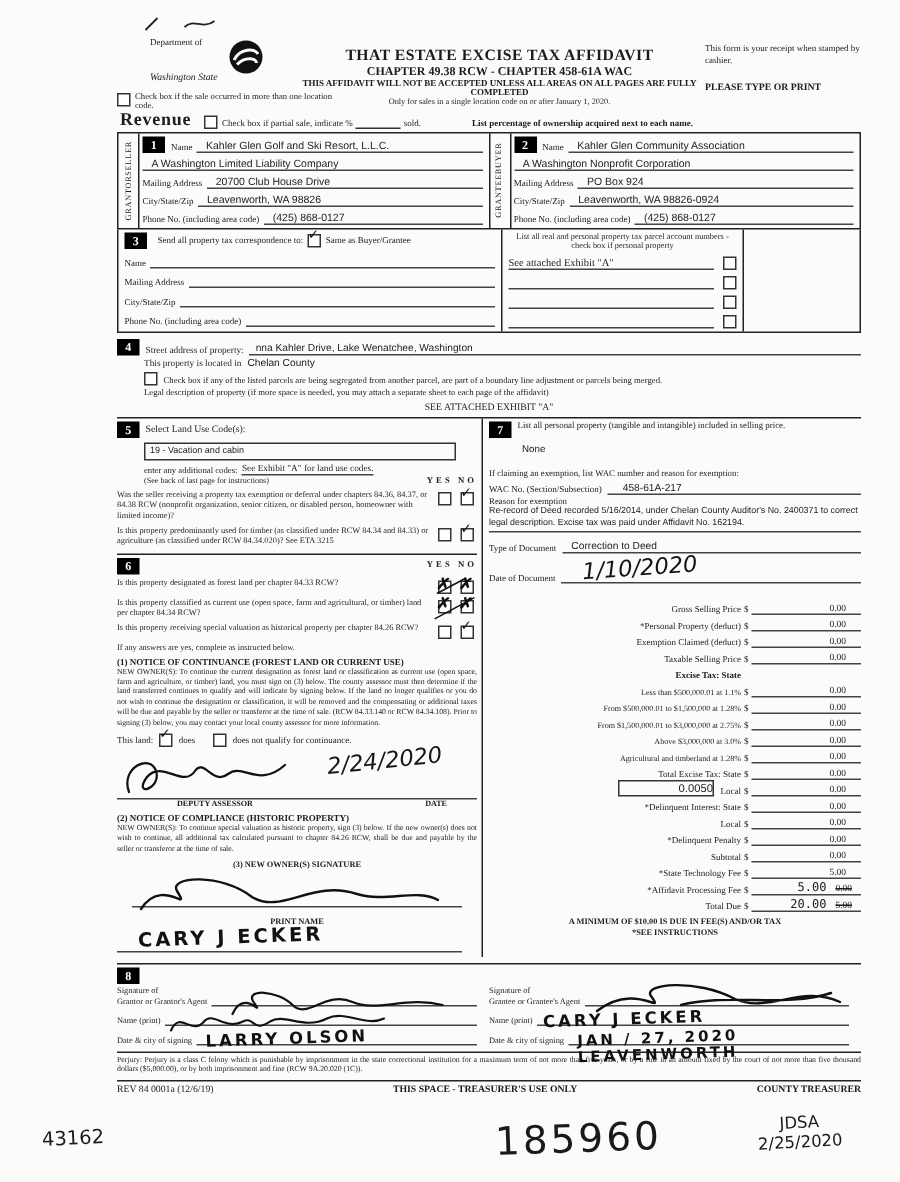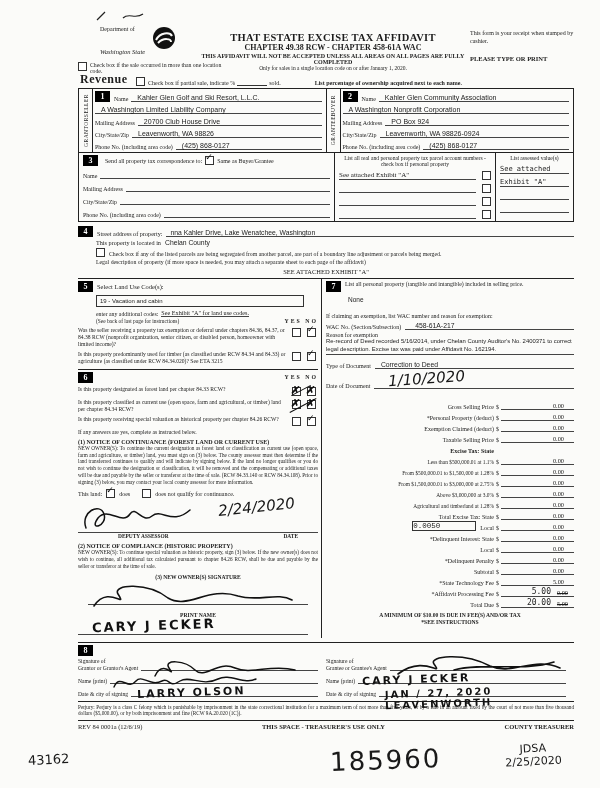--- a/index.html
+++ b/index.html
@@ -83,21 +83,21 @@
   
   .s7row{display:flex;align-items:flex-end;font-size:6px;margin-top:3px;}
   .s7line{flex:1;border-bottom:1px solid #444;margin-left:4px;display:flex;align-items:flex-end;}
   .frow{display:flex;align-items:flex-end;font-size:6px;height:11px;}
   .flab{width:168px;text-align:right;flex:none;}
   .fdol{margin:0 2px;flex:none;}
   .fline{flex:1;border-bottom:1px solid #444;display:flex;justify-content:flex-end;align-items:flex-end;gap:6px;}
   .fval{font-size:6.3px;padding-right:10px;}
   .vmono{font-family:"DejaVu Sans Mono",monospace;font-size:8px;}
   .struck{text-decoration:line-through;padding-right:6px;font-size:6.3px;}
-  .ratebox{border:1px solid #333;font-family:Liberation Mono, monospace;font-size:7.5px;width:62px;text-align:left;margin-right:4px;flex:none;}
+  .ratebox{border:1px solid #333;font-family:Liberation Sans, sans-serif;font-size:7.5px;width:62px;text-align:right;margin-right:4px;flex:none;}
   .minnote{text-align:center;font-size:5.6px;font-weight:bold;margin-top:4px;line-height:1.3;}
   
   .sec8{border-top:1px solid #222;margin-top:4px;padding-top:2px;}
   .cert{display:flex;align-items:center;font-size:7px;font-weight:bold;gap:4px;}
   .sigs{display:flex;margin-top:2px;}
   .sighalf{width:50%;padding-right:8px;position:relative;}
   .srow{display:flex;align-items:flex-end;font-size:5.6px;min-height:13px;}
   .srow .lab2{line-height:1.1;flex:none;}
   .srow .line{flex:1;border-bottom:1px solid #444;margin-left:3px;position:relative;}
   .perjury{border-top:1px solid #222;margin-top:4px;padding-top:2px;font-size:5.2px;line-height:1.3;text-align:justify;}
@@ -272,35 +272,20 @@
           </div>
         <div class="exline">
             <span class="txt"></span>
             <span class="cb"></span>
           </div>
         <div class="exline">
             <span class="txt"></span>
             <span class="cb"></span>
           </div>
       </div>
-      <div class="s3c3">
-        <div class="center">List assessed value(s)</div>
-        <div class="exline">
-            <span class="txt mono" style="font-size:7px;">See attached</span>
-          </div>
-        <div class="exline">
-            <span class="txt mono" style="font-size:7px;">Exhibit "A"</span>
-          </div>
-        <div class="exline">
-            <span class="txt"></span>
-          </div>
-        <div class="exline">
-            <span class="txt"></span>
-          </div>
-      </div>
     </div>
 
     <div class="sec4">
       <div class="s4row">
         <span class="badge">4</span>
         <span>Street address of property:</span>
         <span class="s4line"><span class="s4val">nna Kahler Drive, Lake Wenatchee, Washington</span></span>
       </div>
       <div class="s4row" style="margin-left:18px;">
         <span>This property is located in</span>

